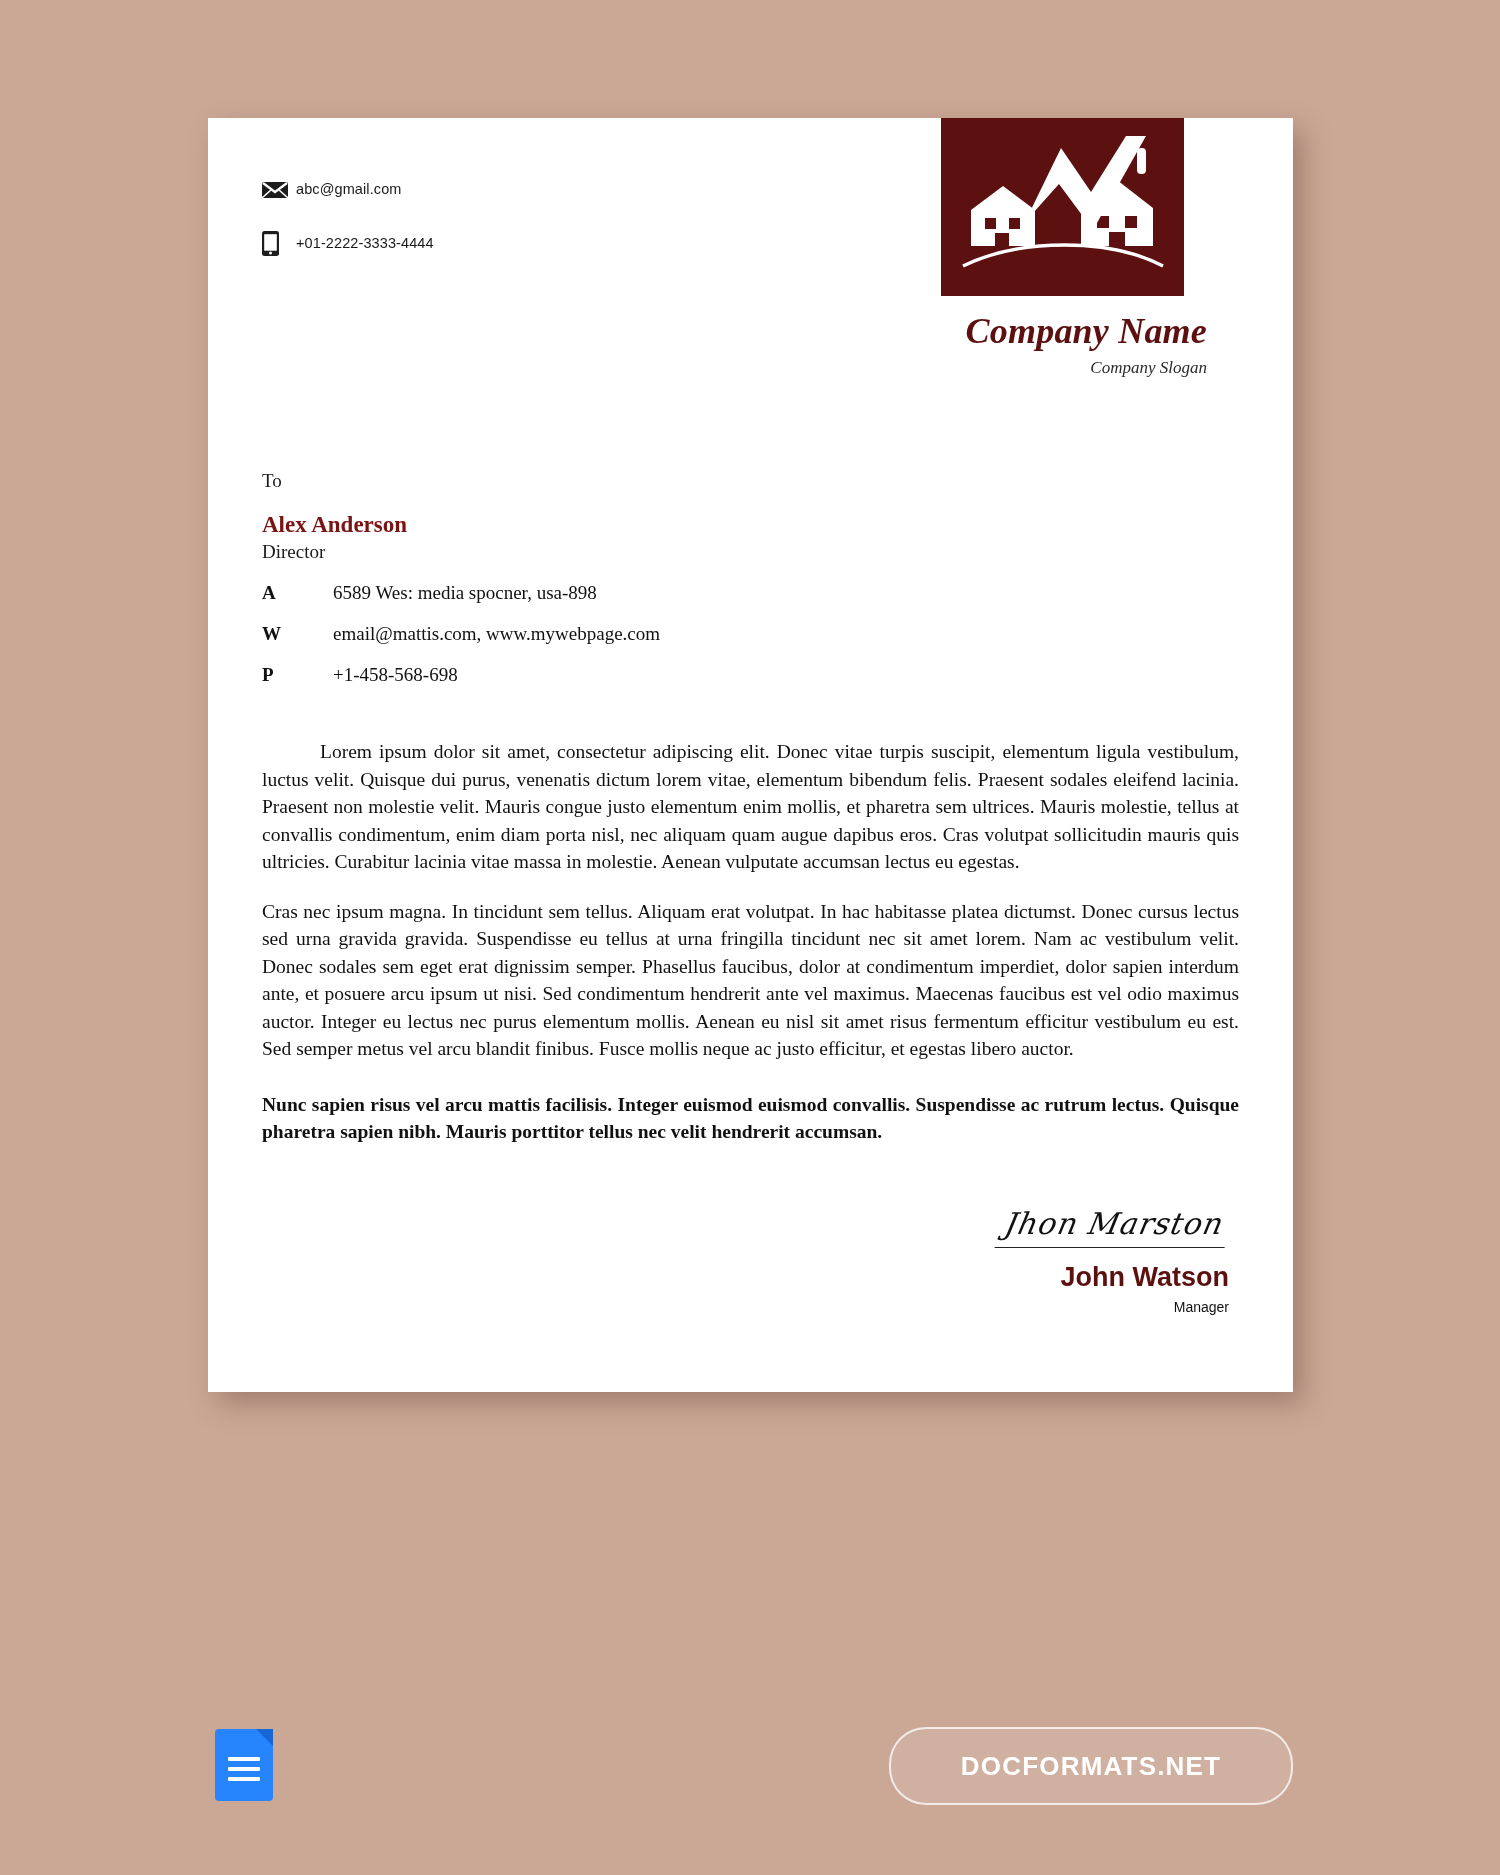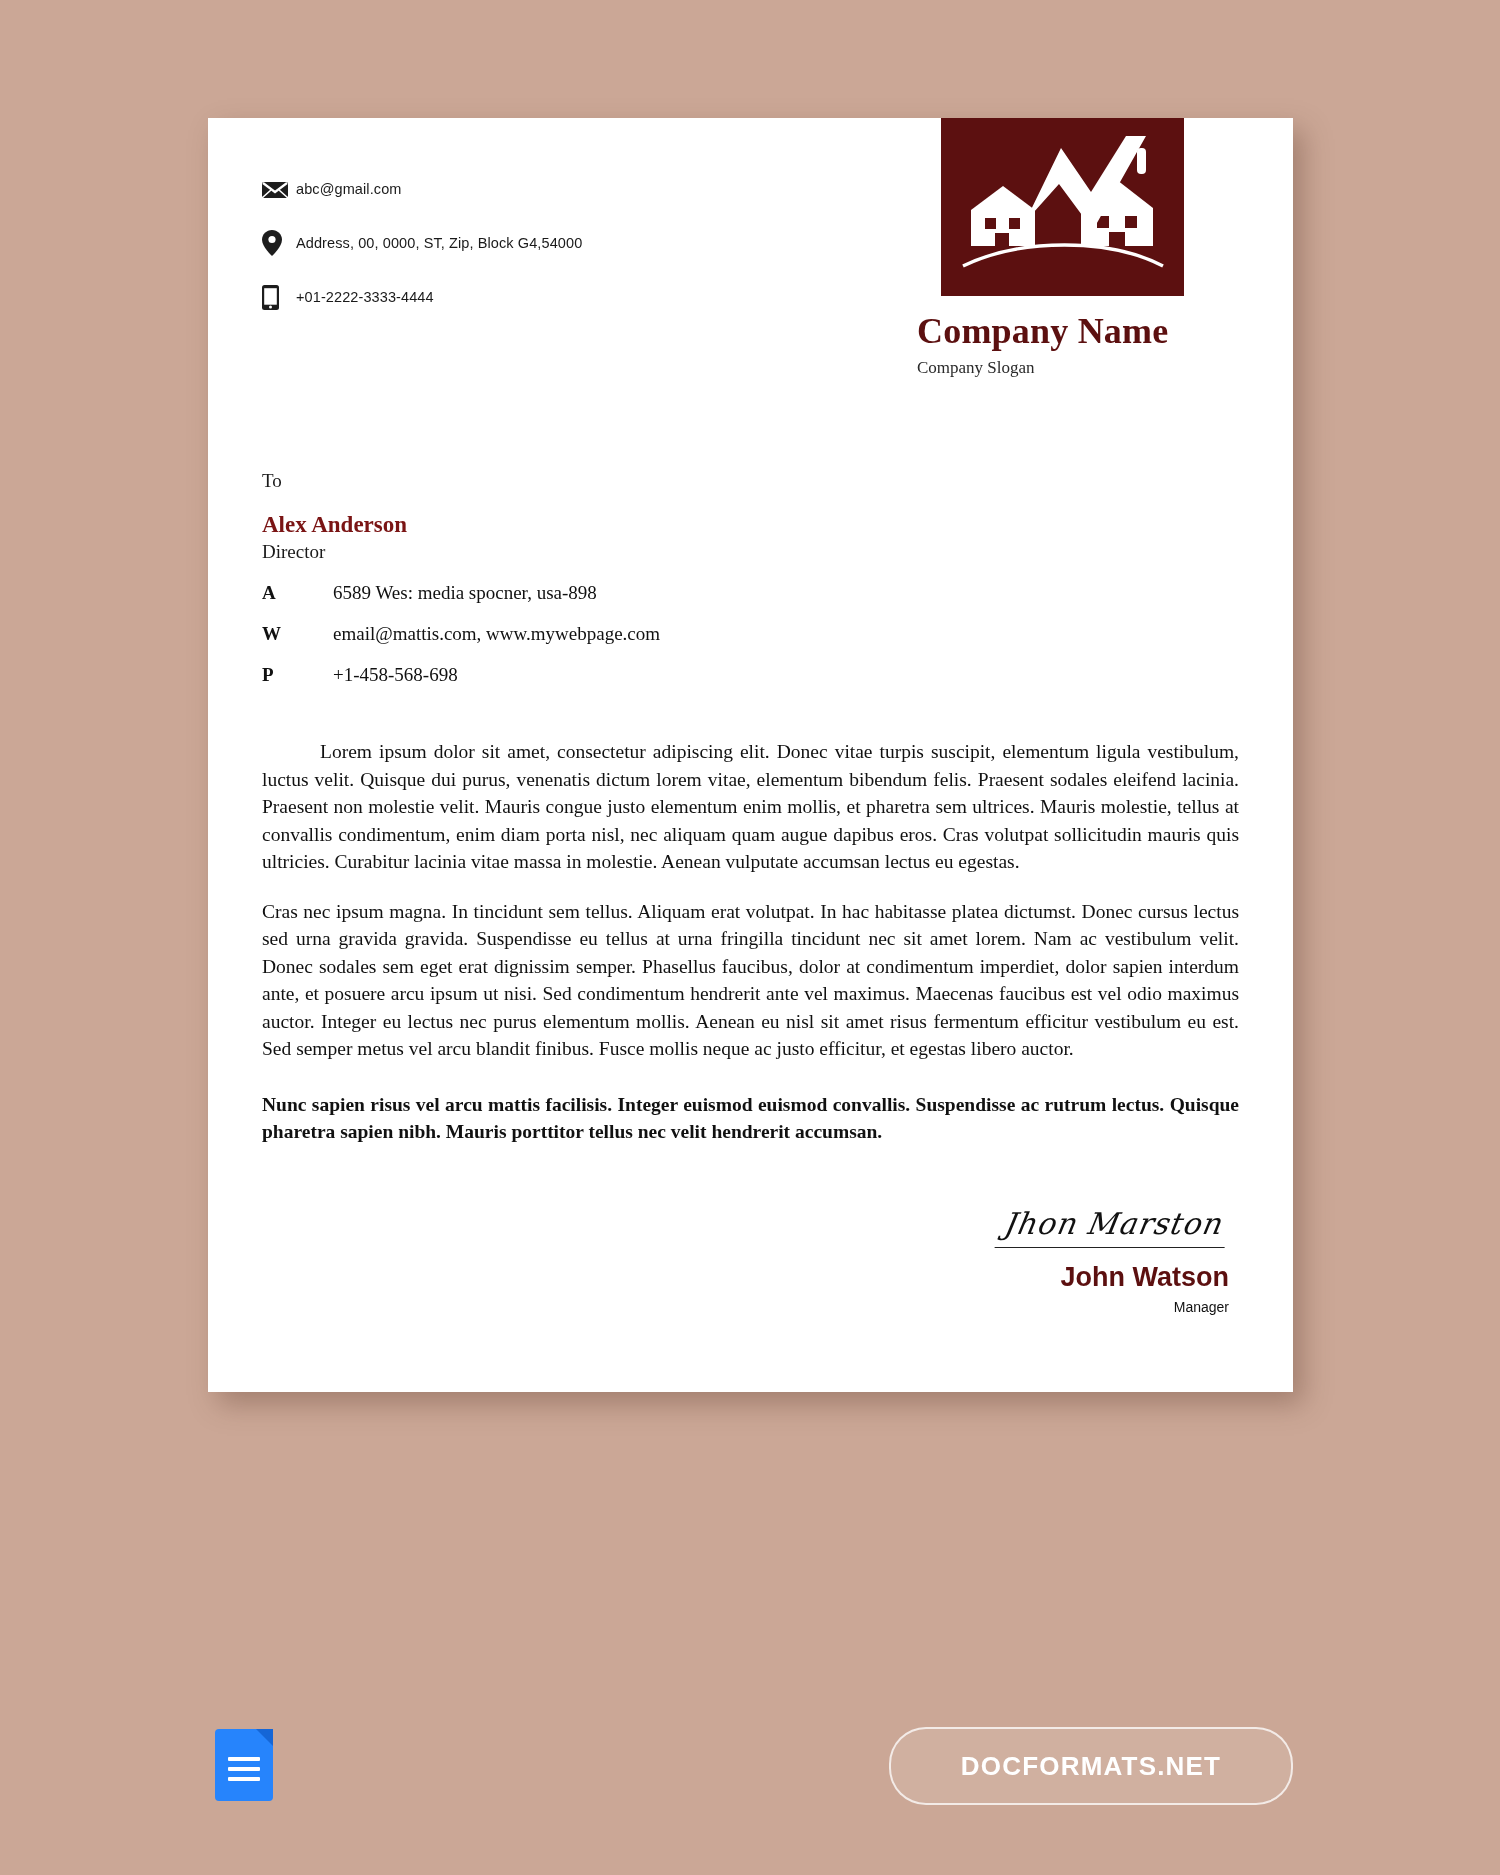--- a/index.html
+++ b/index.html
@@ -57,21 +57,22 @@
     font-size: 14.5px;
     color: #1a1a1a;
     letter-spacing: 0.1px;
   }
 
   .brand-block {
     position: absolute;
     right: 86px;
     top: 0px;
     width: 290px;
-    text-align: left;
+    text-align: right;
+    font-style: italic;
   }
   .logo-box {
     width: 243px;
     height: 178px;
     background: #5c1010;
     margin: 0 auto;
     position: relative;
     overflow: hidden;
   }
   .company-name {
@@ -245,29 +246,20 @@
         <span class="contact-icon">
           <svg width="26" height="19" viewBox="0 0 26 19">
             <rect x="0" y="2" width="26" height="16" rx="2" fill="#1d1d1d"></rect>
             <path d="M1 3 L13 12 L25 3" fill="none" stroke="#ffffff" stroke-width="2.2"></path>
             <path d="M0 18 L9 10 M26 18 L17 10" stroke="#ffffff" stroke-width="1.6" fill="none"></path>
           </svg>
         </span>
         <span class="contact-text">abc@gmail.com</span>
       </div>
 
-      <div class="contact-row">
-        <span class="contact-icon">
-          <svg width="20" height="26" viewBox="0 0 20 26">
-            <path d="M10 0 C4.5 0 0 4.4 0 9.8 C0 17 10 26 10 26 C10 26 20 17 20 9.8 C20 4.4 15.5 0 10 0 Z" fill="#1d1d1d"></path>
-            <circle cx="10" cy="9.5" r="3.6" fill="#ffffff"></circle>
-          </svg>
-        </span>
-        <span class="contact-text">Address, 00, 0000, ST, Zip, Block G4,54000</span>
-      </div>
 
       <div class="contact-row">
         <span class="contact-icon">
           <svg width="17" height="25" viewBox="0 0 17 25">
             <rect x="0" y="0" width="17" height="25" rx="2.5" fill="#1d1d1d"></rect>
             <rect x="2.2" y="3.2" width="12.6" height="16.5" fill="#ffffff"></rect>
             <circle cx="8.5" cy="22" r="1.5" fill="#ffffff"></circle>
           </svg>
         </span>
         <span class="contact-text">+01-2222-3333-4444</span>

